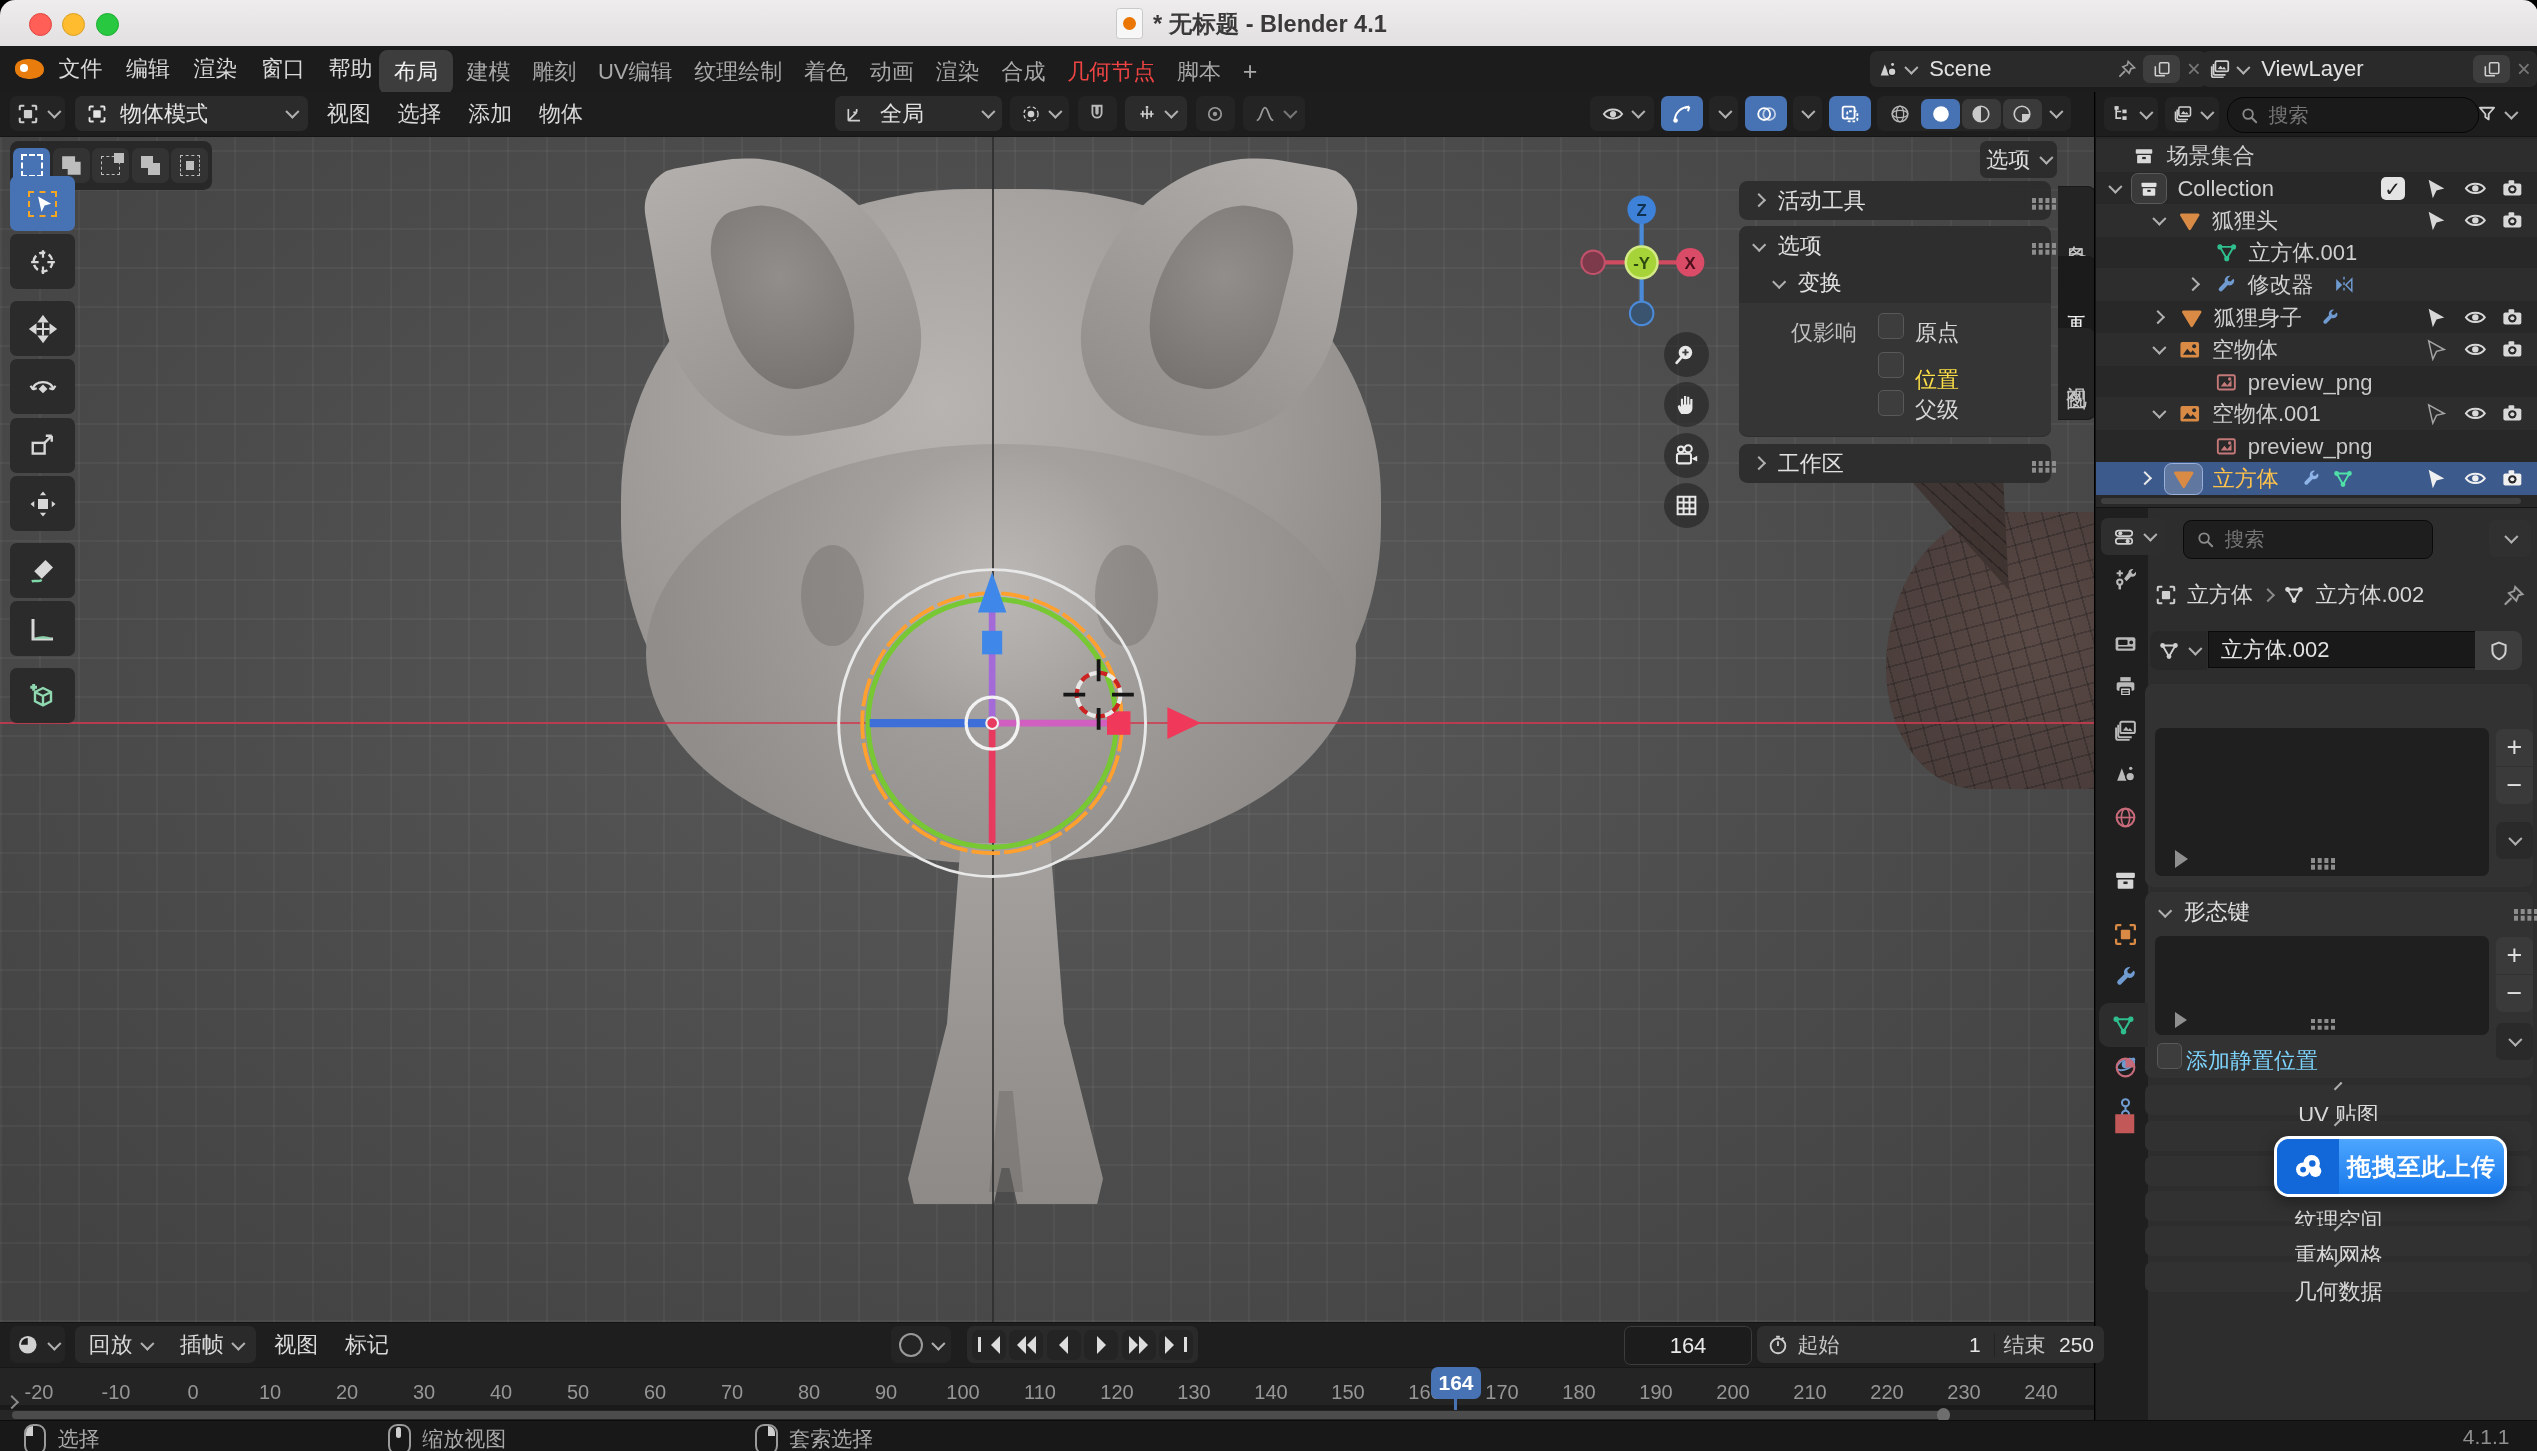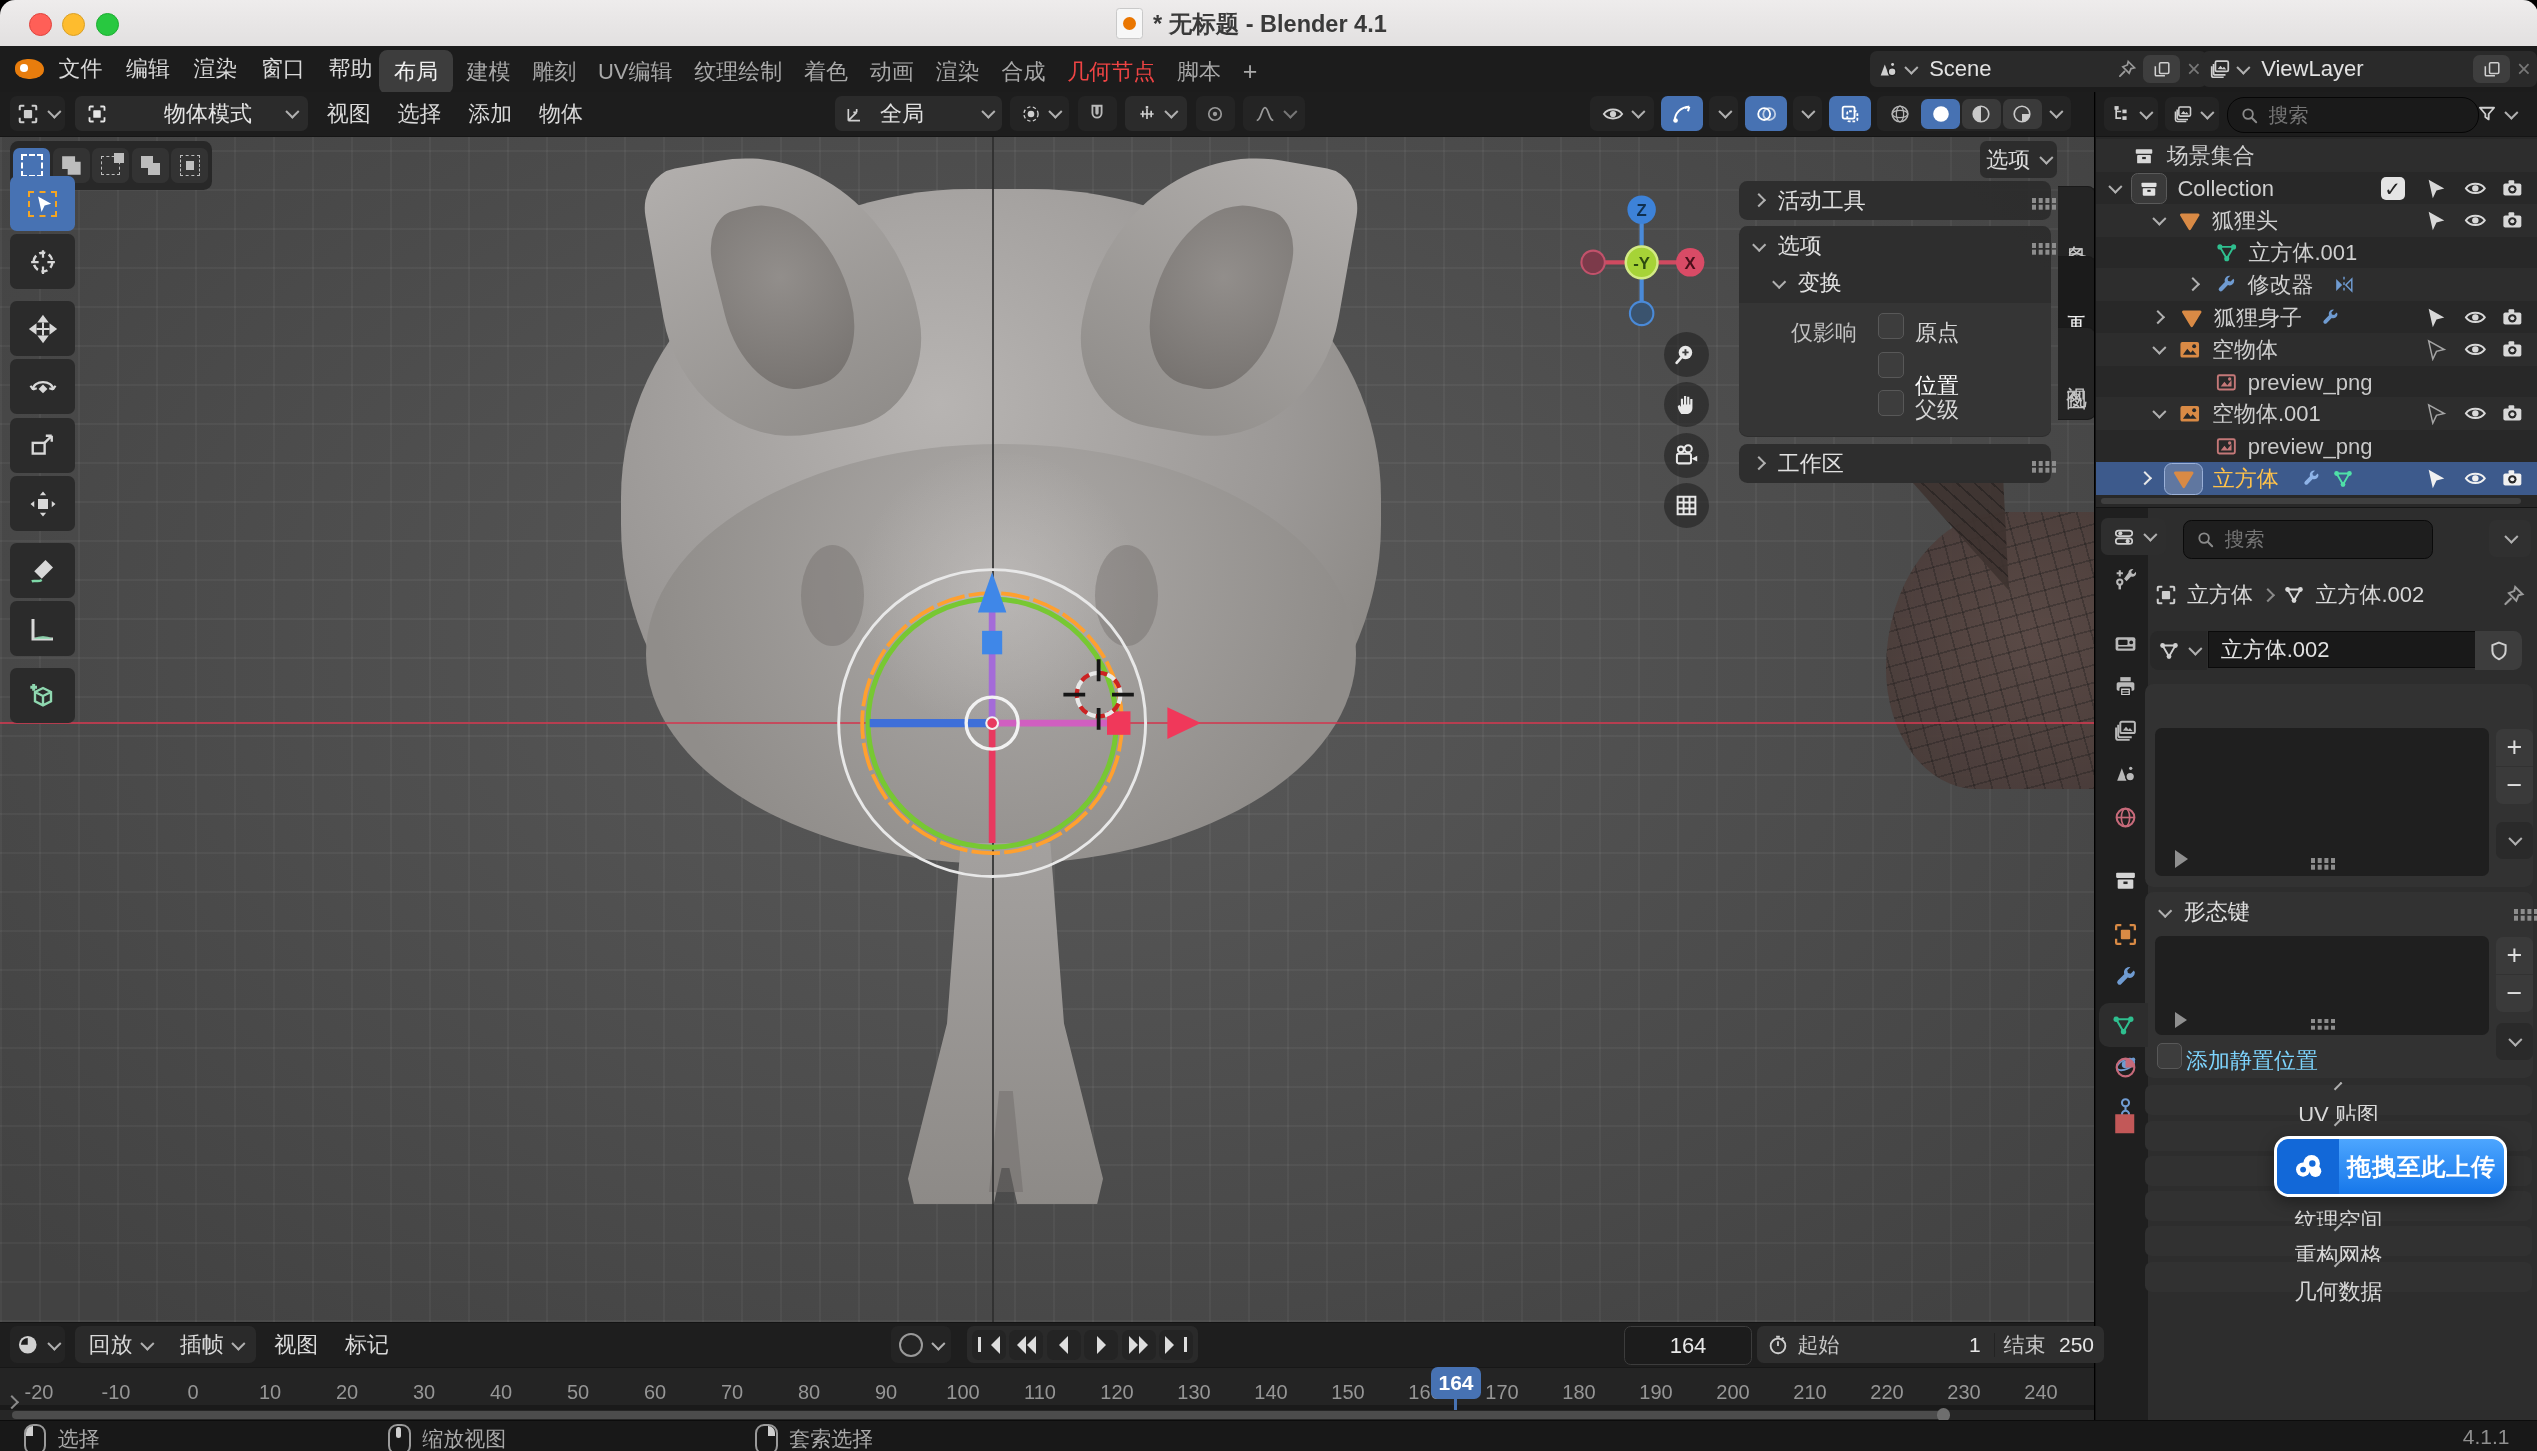--- a/index.html
+++ b/index.html
@@ -371,21 +371,21 @@
       <span class="btn" style="width:55px;height:35px;background:#242424;">
           <svg class="ic" width="22" height="22" viewBox="0 0 24 24" style="color:#cfcfcf">
             <use href="#i-objb"></use>
           </svg>
           <span class="cv"></span>
         </span>
       <span class="btn" style="width:210px;height:35px;background:#2b2b2b;justify-content:flex-start;padding:0 11.7px;">
         <svg class="ic" width="20" height="20" viewBox="0 0 24 24" style="color:#e6e6e6">
             <use href="#i-objb"></use>
           </svg>
-        <span style="font-size:22px;color:#e6e6e6;flex:1;padding-left:5px;margin-left:44px;">物体模式</span>
+        <span style="font-size:22px;color:#e6e6e6;flex:1;padding-left:5px;">物体模式</span>
         <span class="cv"></span>
       </span>
       <span class="menu-item">视图</span>
       <span class="menu-item">选择</span>
       <span class="menu-item">添加</span>
       <span class="menu-item">物体</span>
     </div>
     <div class="abs flex" style="left:835px;top:4.2px;height:35px;gap:8.4px;">
       <span class="btn" style="width:147px;height:35px;background:#2b2b2b;padding:0 10px;justify-content:flex-start;">
         <svg class="ic" width="20" height="20" viewBox="0 0 24 24" style="color:#cfcfcf">
@@ -585,21 +585,21 @@
       </div>
     <div style="height:35px;" class="phead">
         <span class="cv" style="margin-left:20px;transform:rotate(45deg);"></span>
         <span>变换</span>
       </div>
     <div class="abs" style="left:0;top:77px;width:312px;height:133px;background:#353535;border-radius:0 0 8.4px 8.4px;">
       <span class="abs" style="left:52px;top:15px;font-size:22px;color:#c2c2c2;">仅影响</span>
       <span class="cb abs" style="left:139px;top:10px;"></span>
       <span class="abs" style="left:176px;top:15px;font-size:22px;color:#d6d6d6;">原点</span>
       <span class="cb abs" style="left:139px;top:49px;"></span>
-      <span class="abs" style="left:176px;top:68px;font-size:22px;color:#ffffff;">位置</span>
+      <span class="abs" style="left:176px;top:62px;font-size:22px;color:#fde047;">位置</span>
       <span class="cb abs" style="left:139px;top:87px;"></span>
       <span class="abs" style="left:176px;top:92px;font-size:22px;color:#d6d6d6;">父级</span>
     </div>
   </div>
   <div class="panel" style="left:1739px;top:352px;width:312px;height:39px;background:rgba(45,45,45,.96);">
     <div class="phead">
         <span class="cr"></span>
         <span style="flex:1;">工作区</span>
         <span class="grip"></span>
       </div>

